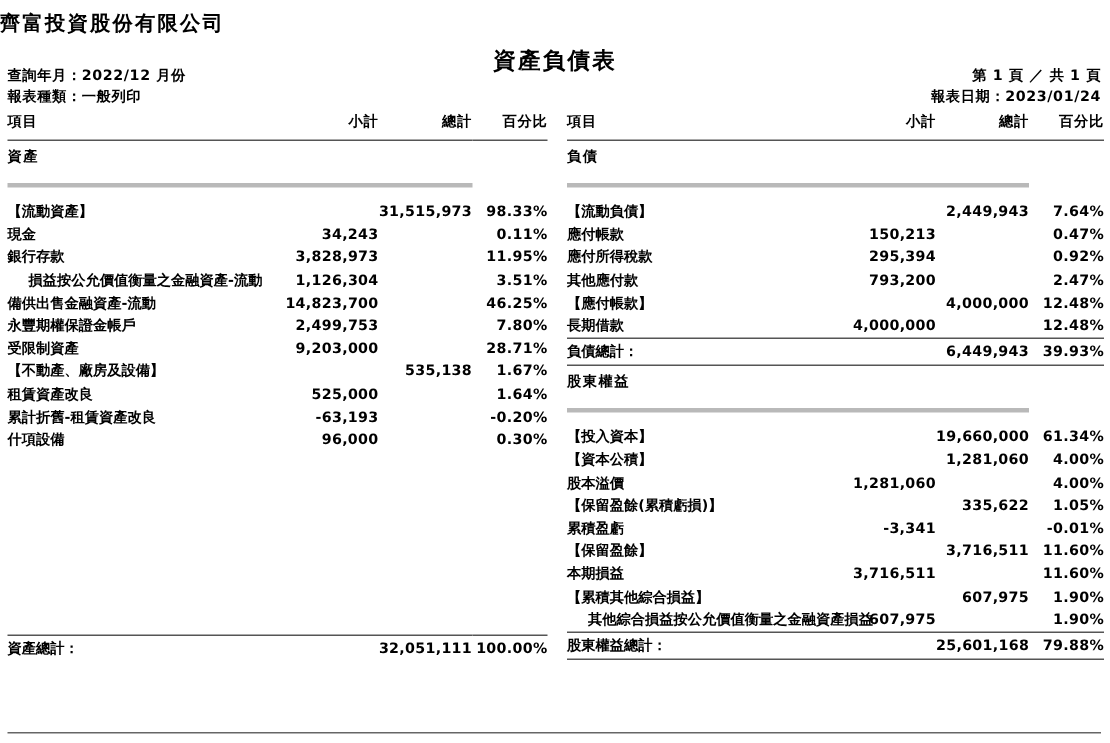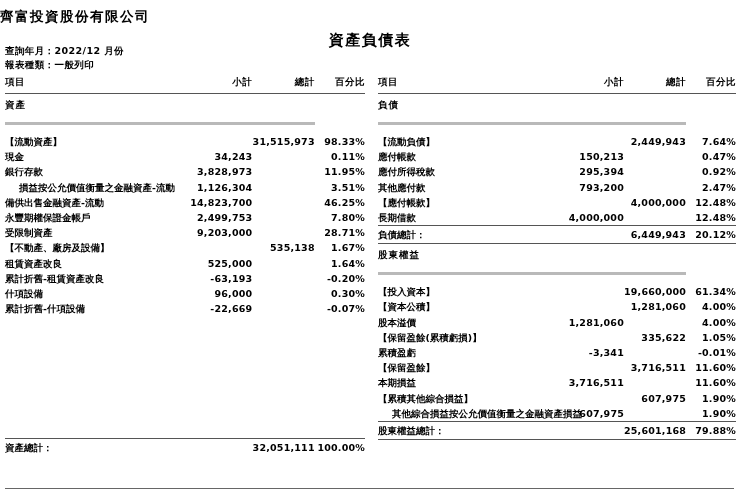--- a/index.html
+++ b/index.html
@@ -177,20 +177,24 @@
 
 <div class="page">
 
   <div class="title-company">齊富投資股份有限公司</div>
   <div class="title-report">資產負債表</div>
 
   <div class="meta">
     <div class="meta-left">
       <div>查詢年月：2022/12 月份</div>
       <div>報表種類：一般列印</div>
+    </div>
+    <div class="meta-right">
+      <div>第 1 頁 ／ 共 1 頁</div>
+      <div>報表日期：2023/01/24</div>
     </div>
   </div>
 
   <div class="columns">
 
     <div class="col col-left">
       <table class="sheet">
         <colgroup>
           <col class="c-item">
             <col class="c-sub">
@@ -282,26 +286,20 @@
               <td class="c-sub num">-63,193</td>
               <td class="c-tot num"></td>
               <td class="c-pct num">-0.20%</td>
             </tr>
             <tr class="row">
               <td class="c-item indent1">什項設備</td>
               <td class="c-sub num">96,000</td>
               <td class="c-tot num"></td>
               <td class="c-pct num">0.30%</td>
             </tr>
-            <tr class="row">
-              <td class="c-item indent1">累計折舊-什項設備</td>
-              <td class="c-sub num">-22,669</td>
-              <td class="c-tot num"></td>
-              <td class="c-pct num">-0.07%</td>
-            </tr>
           </tbody>
         <tbody>
           <tr class="spacer">
               <td colspan="4"></td>
             </tr>
           <tr class="spacer">
               <td colspan="4"></td>
             </tr>
           <tr class="spacer">
               <td colspan="4"></td>
@@ -416,21 +414,21 @@
               <td class="c-sub num">4,000,000</td>
               <td class="c-tot num"></td>
               <td class="c-pct num">12.48%</td>
             </tr>
           </tbody>
         <tbody>
           <tr class="total-row">
             <td class="indent0">負債總計：</td>
             <td class="c-sub"></td>
             <td class="c-tot num">6,449,943</td>
-            <td class="c-pct num">20.12%</td>
+            <td class="c-pct num">39.93%</td>
           </tr>
           <tr class="section">
             <td colspan="4">股東權益</td>
           </tr>
           <tr class="section-rule">
             <td class="rule-span" colspan="3"></td>
               <td></td>
           </tr>
           <tr class="spacer">
               <td colspan="4"></td>

